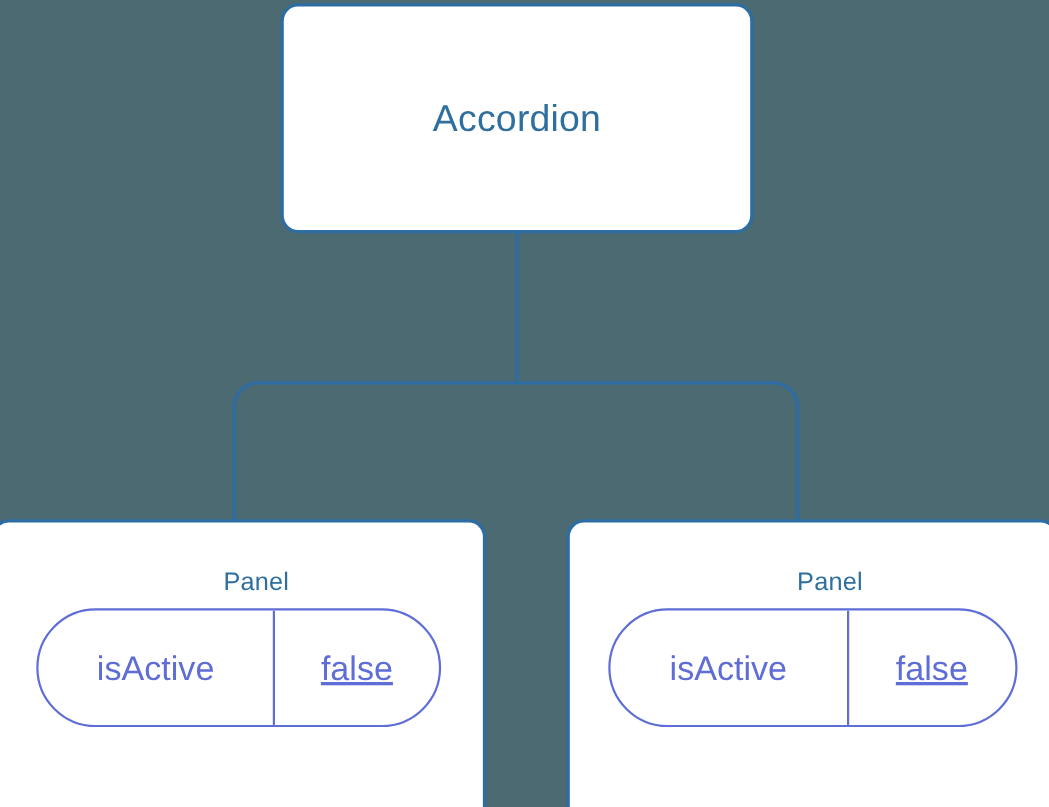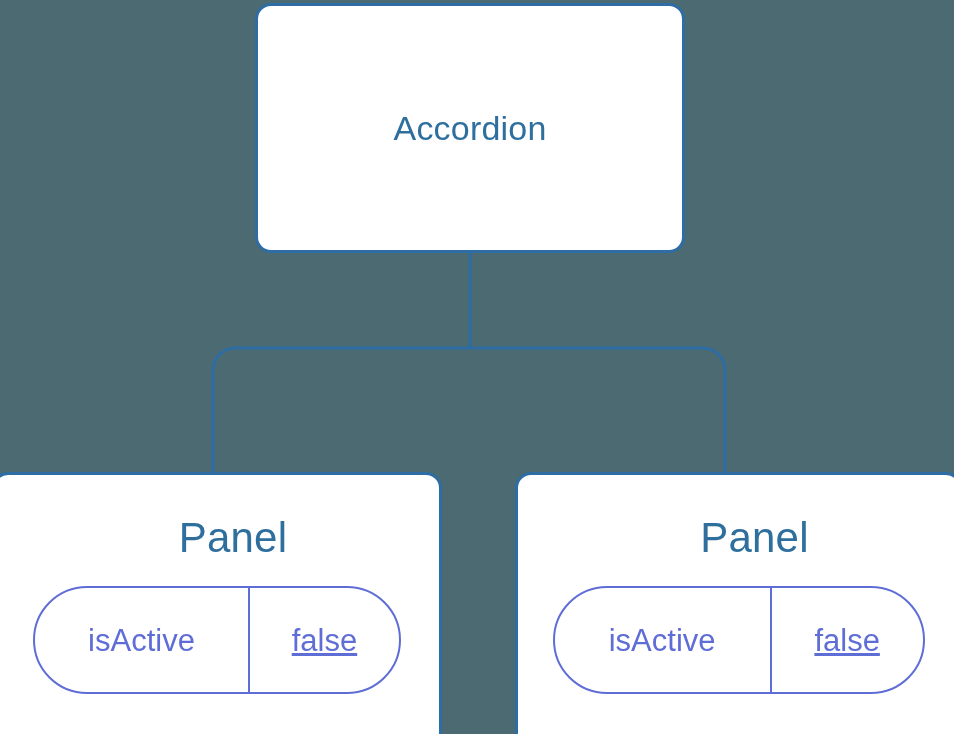--- a/index.html
+++ b/index.html
@@ -42,21 +42,21 @@
     border-radius: 16px;
     display: flex;
     flex-direction: column;
     align-items: center;
   }
 
   .node-root {
     left: 255px;
     top: 3px;
     width: 430px;
-    height: 250px;
+    height: 209px;
     justify-content: center;
   }
 
   .node-child {
     top: 472px;
     height: 280px;           
     padding-top: 42px;
   }
   .node-child-left {
     left: -8px;
@@ -69,27 +69,27 @@
 
   .node-title {
     color: #2e6f9e;
     font-size: 34px;
     font-weight: 400;
     line-height: 1;
     letter-spacing: 0.2px;
     white-space: nowrap;
   }
   .node-child .node-title {
-    font-size: 42px;
+    font-size: 23px;
     margin-left: 32px;
   }
 
   
   .state-pill {
-    margin-top: 27px;
+    margin-top: 13px;
     box-sizing: border-box;
     height: 108px;
     border: 2px solid #5f6dd6;
     border-radius: 54px;
     display: flex;
     align-items: stretch;
     background: transparent;
     overflow: hidden;
   }
   .pill-left  { width: 368px; }

